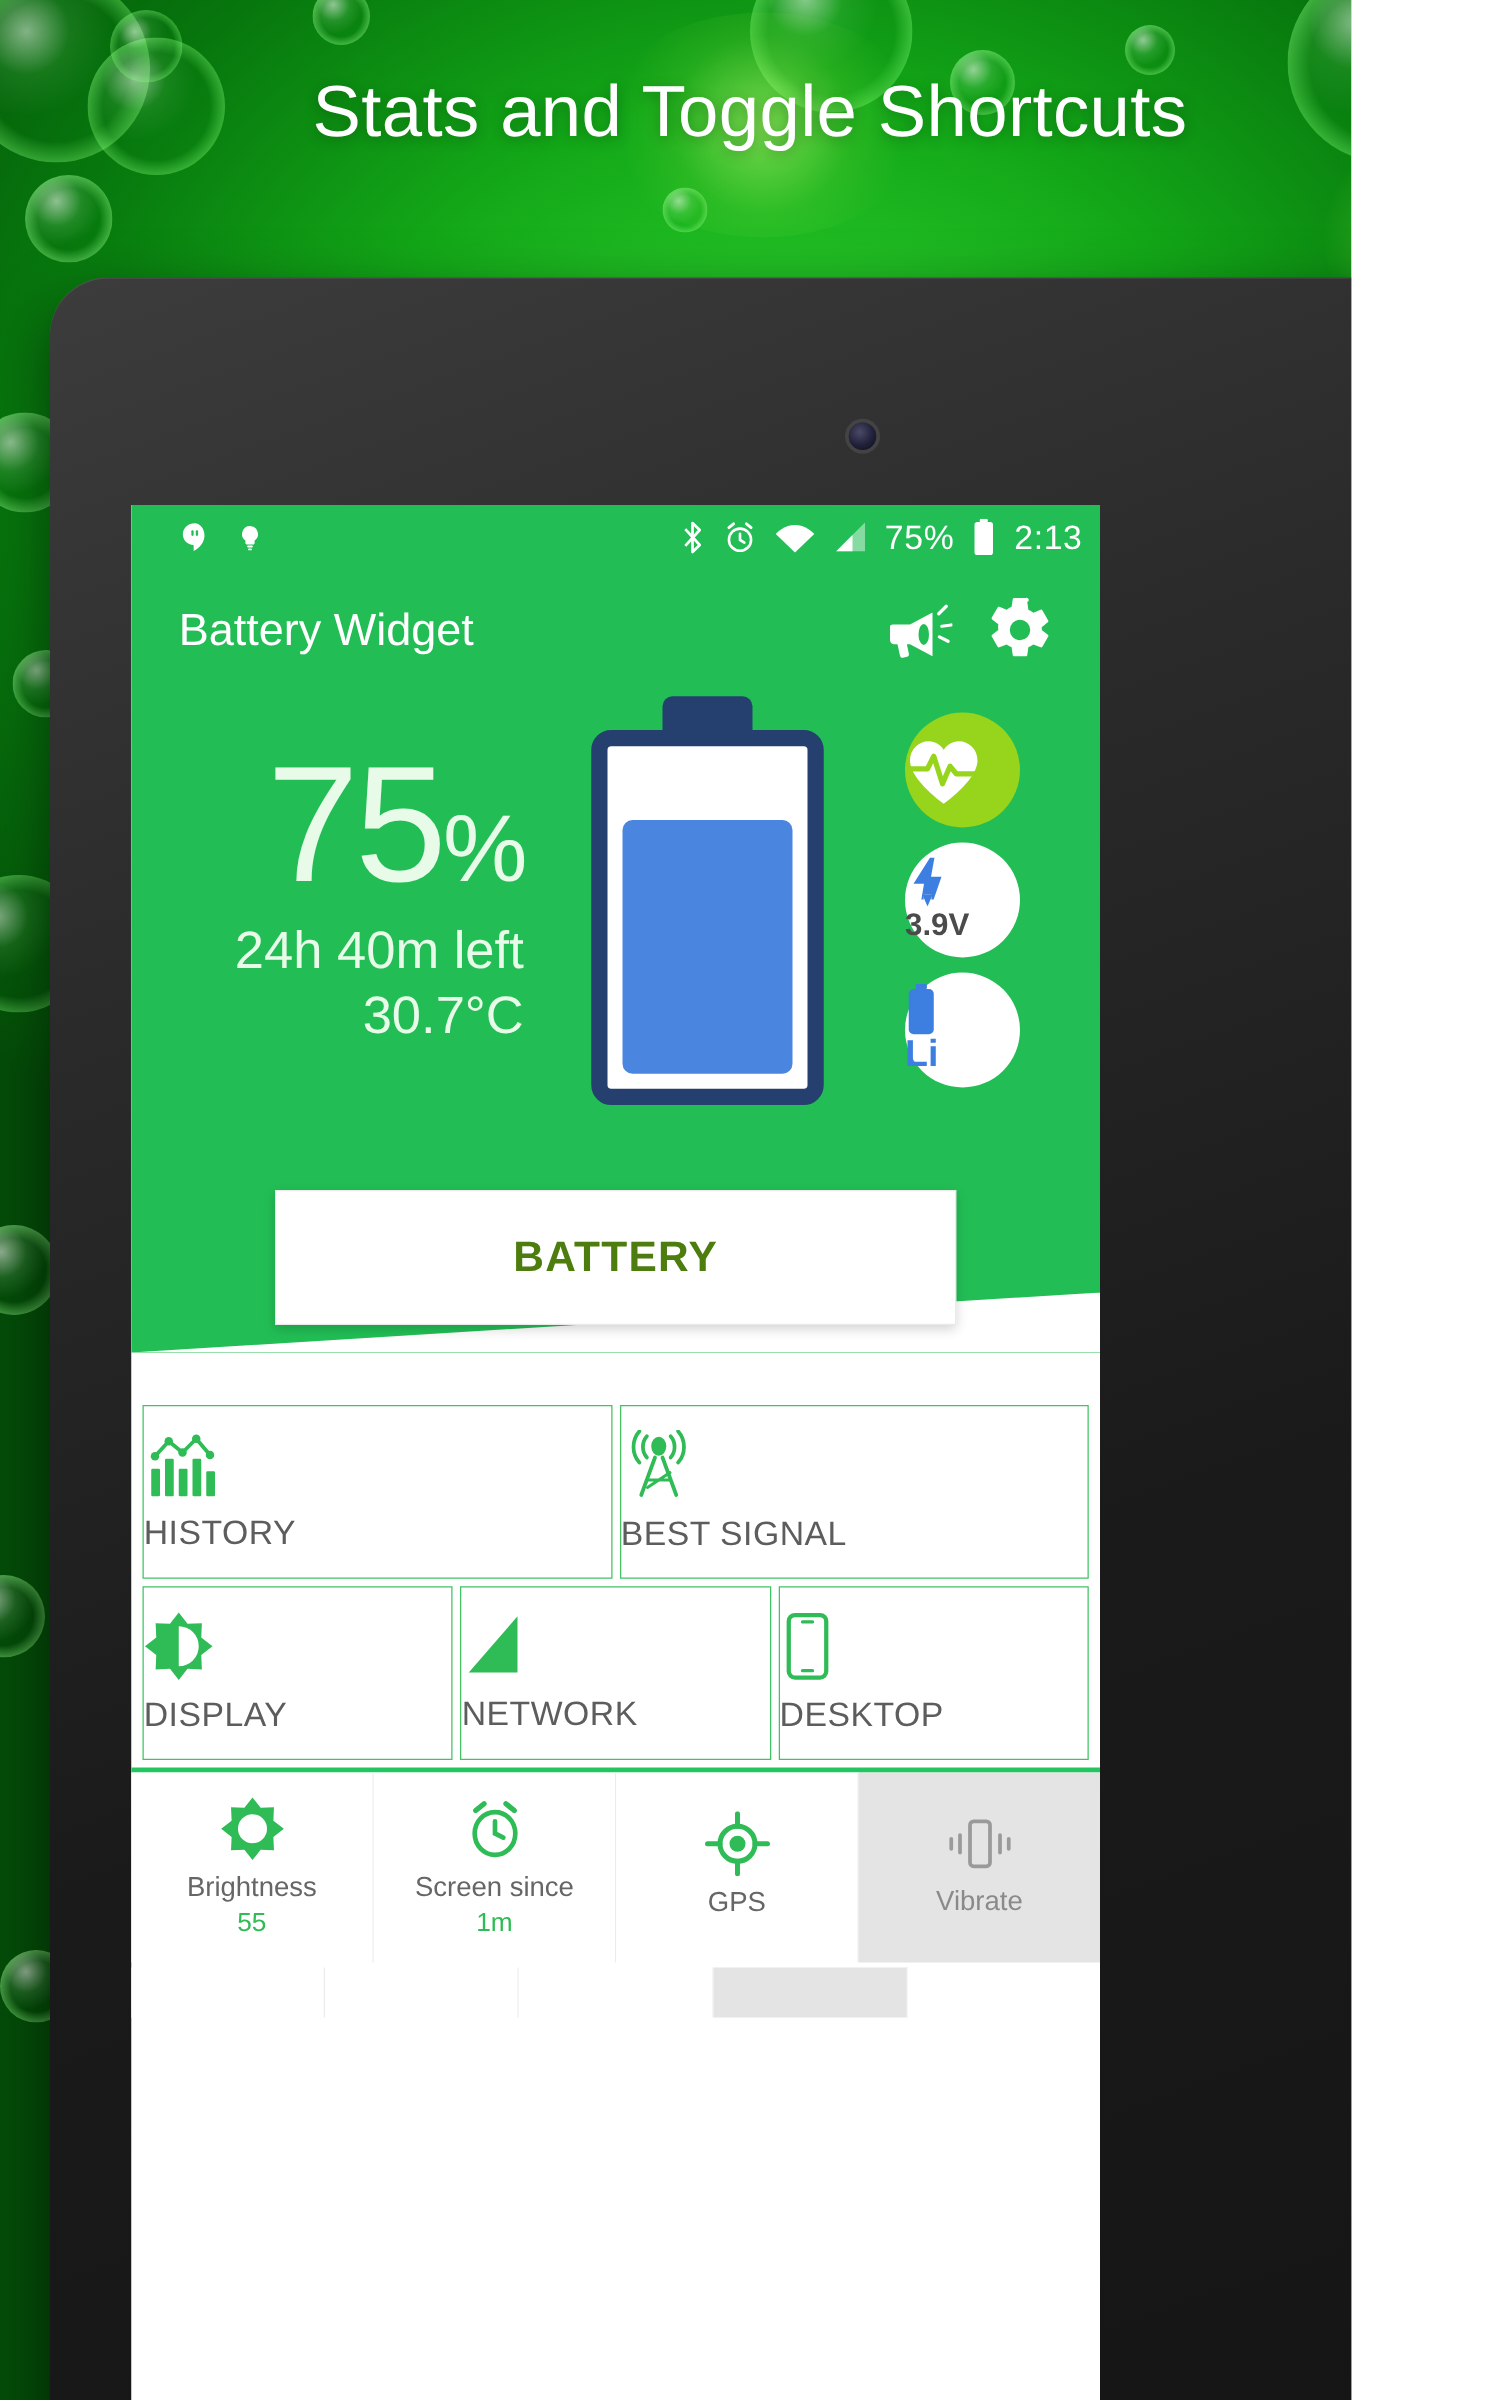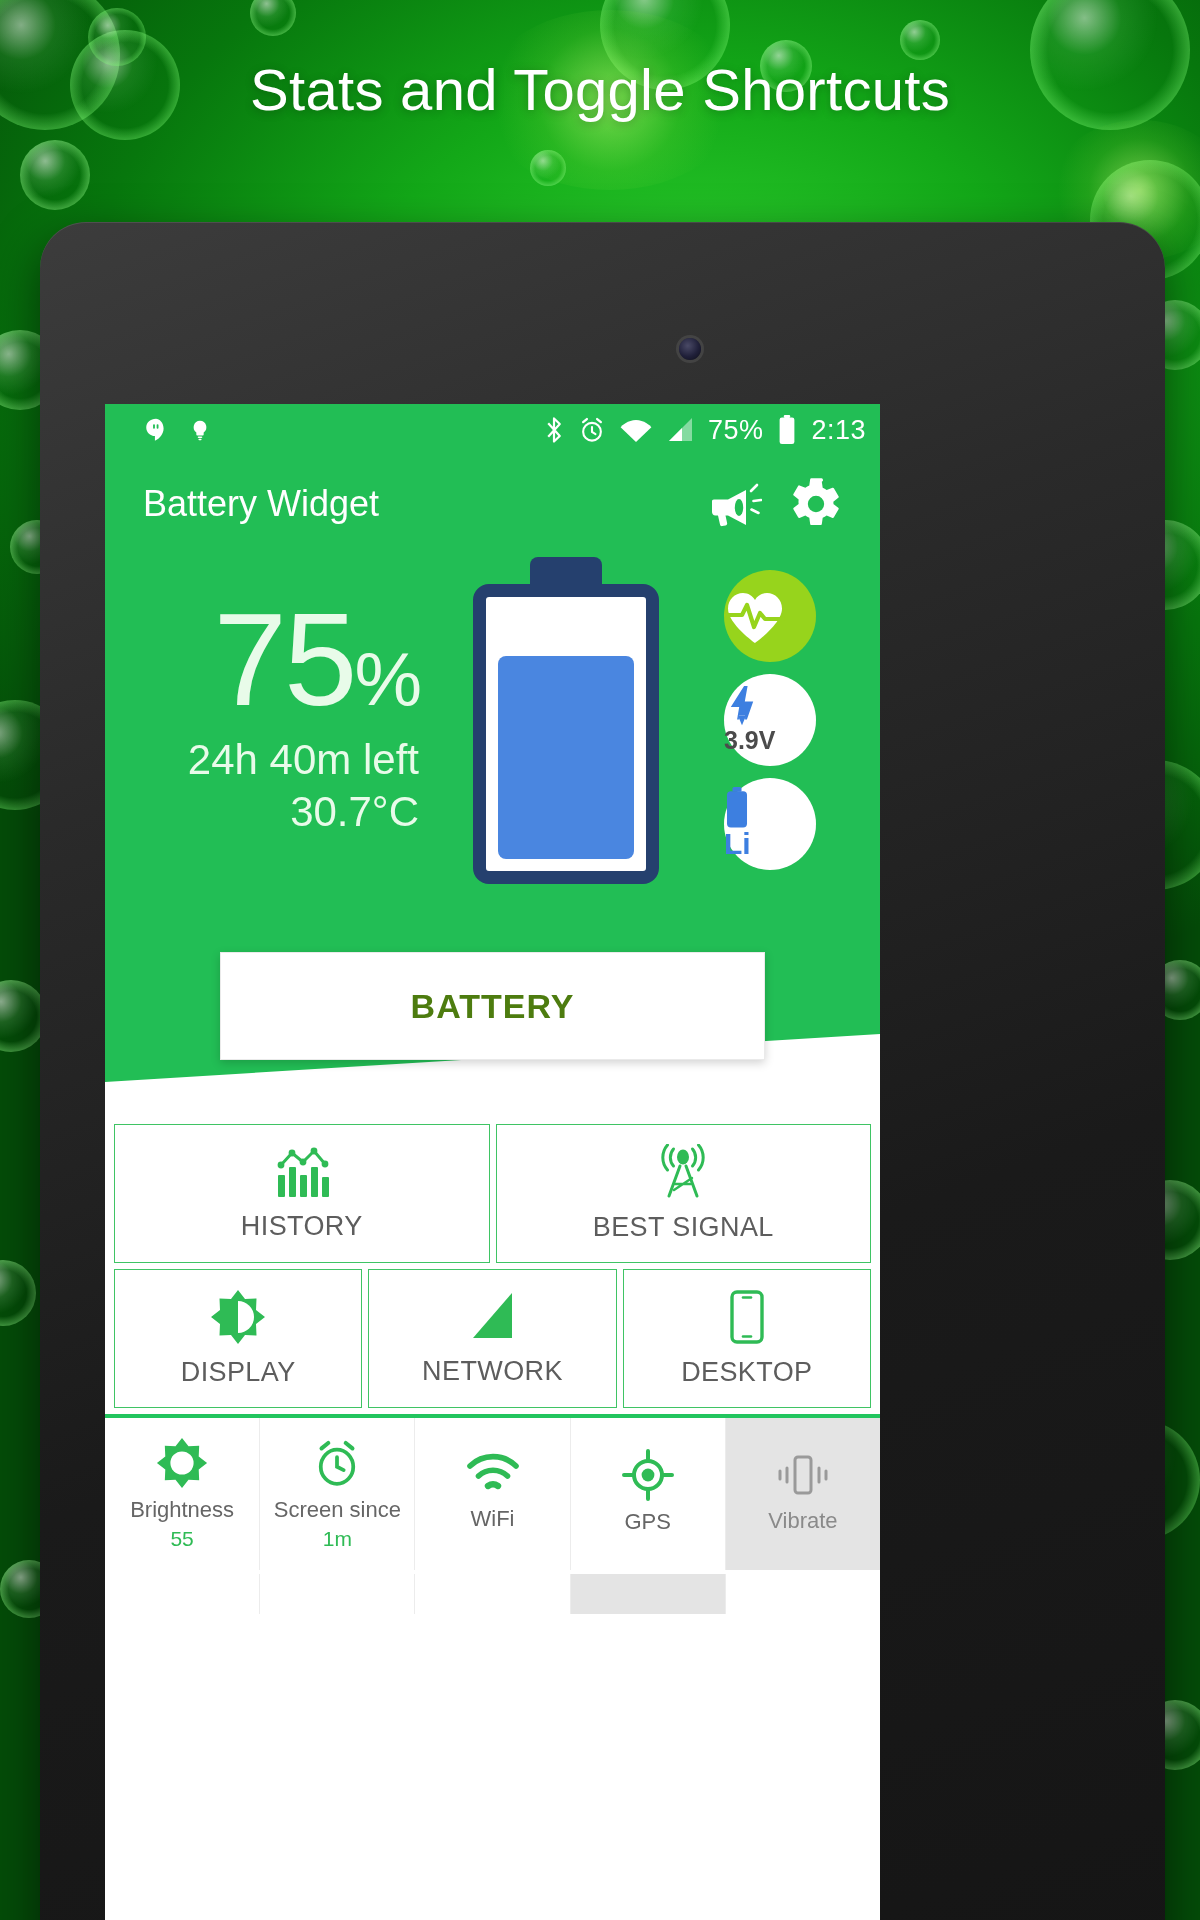--- a/index.html
+++ b/index.html
@@ -3,21 +3,21 @@
 <meta charset="utf-8">
 <style>
   * { box-sizing: border-box; margin: 0; padding: 0; }
   html, body {
     width: 1200px; height: 1920px;
     font-family: "Liberation Sans", sans-serif;
     overflow: hidden;
   }
   #stage {
     position: relative;
-    width: 1200px; height: 1920px;
+    width: 1081px; height: 1920px;
     background: radial-gradient(ellipse 900px 700px at 58% 18%, #2fd330 0%, #13a818 38%, #07770d 68%, #044c08 100%);
     overflow: hidden;
   }
   
   .bub {
     position: absolute;
     border-radius: 50%;
     background: radial-gradient(circle at 34% 30%, rgba(255,255,255,.50) 0%, rgba(170,255,170,.10) 24%, rgba(0,0,0,0) 48%),
                 radial-gradient(circle at 50% 50%, rgba(0,0,0,0) 55%, rgba(130,255,120,.55) 78%, rgba(20,120,20,.22) 92%, rgba(0,0,0,0) 100%);
     pointer-events: none;
@@ -140,21 +140,21 @@
     box-shadow: 0 3px 9px rgba(0,0,0,.18);
     display: flex; align-items: center; justify-content: center;
     color: #4d7c0f; font-size: 34px; font-weight: 700; letter-spacing: 1px;
   }
 
   
   #tiles { padding: 42px 9px 0 9px; }
   .trow { display: flex; gap: 6px; margin-bottom: 6px; }
   .tile {
     flex: 1; height: 139px; border: 1.5px solid #3fc464; background: #fff;
-    display: flex; flex-direction: column; align-items: center; justify-content: center; gap: 12px;
+    display: flex; flex-direction: column; justify-content: center; gap: 12px;
   }
   .tile .lbl { font-size: 27px; color: #5d5d5d; letter-spacing: .4px; }
 
   
   #toggles { display: flex; border-top: 4px solid #22c55e; margin-top: 6px; }
   .tg {
     flex: 1; height: 152px; background: #fff;
     display: flex; flex-direction: column; align-items: center; justify-content: center; gap: 8px;
     border-right: 1px solid #ececec;
   }
@@ -423,31 +423,20 @@
             <ellipse cx="12" cy="13.8" rx="7.8" ry="8.2"></ellipse>
             <path d="M12 9.2v4.6l3.2 1.6" stroke-linecap="round"></path>
             <path d="M4.6 5 L7.8 2.4 M19.4 5 L16.2 2.4" stroke-linecap="round" stroke-width="2"></path>
           </svg>
         </span>
         <span class="tlbl">Screen since</span>
         <span class="tval">1m</span>
       </div>
       <div class="tg">
         <span>
-          <svg width="54" height="46" viewBox="0 0 54 40" fill="none" stroke="#2fbb55" stroke-width="5.6" stroke-linecap="round">
-            <path d="M4 11 A33 33 0 0 1 50 11"></path>
-            <path d="M12.5 21 A21 21 0 0 1 41.5 21"></path>
-            <path d="M22 31 A9 9 0 0 1 32 31" stroke-width="6.4"></path>
-          </svg>
-        </span>
-        <span class="tlbl">WiFi</span>
-        <span class="tval"></span>
-      </div>
-      <div class="tg">
-        <span>
           <svg width="52" height="52" viewBox="0 0 52 52" fill="none" stroke="#2fbb55" stroke-width="4">
             <circle cx="26" cy="26" r="14"></circle>
             <circle cx="26" cy="26" r="6.4" fill="#2fbb55" stroke="none"></circle>
             <path d="M26 2 L26 12 M26 40 L26 50 M2 26 L12 26 M40 26 L50 26" stroke-linecap="round"></path>
           </svg>
         </span>
         <span class="tlbl">GPS</span>
         <span class="tval"></span>
       </div>
       <div class="tg off">

